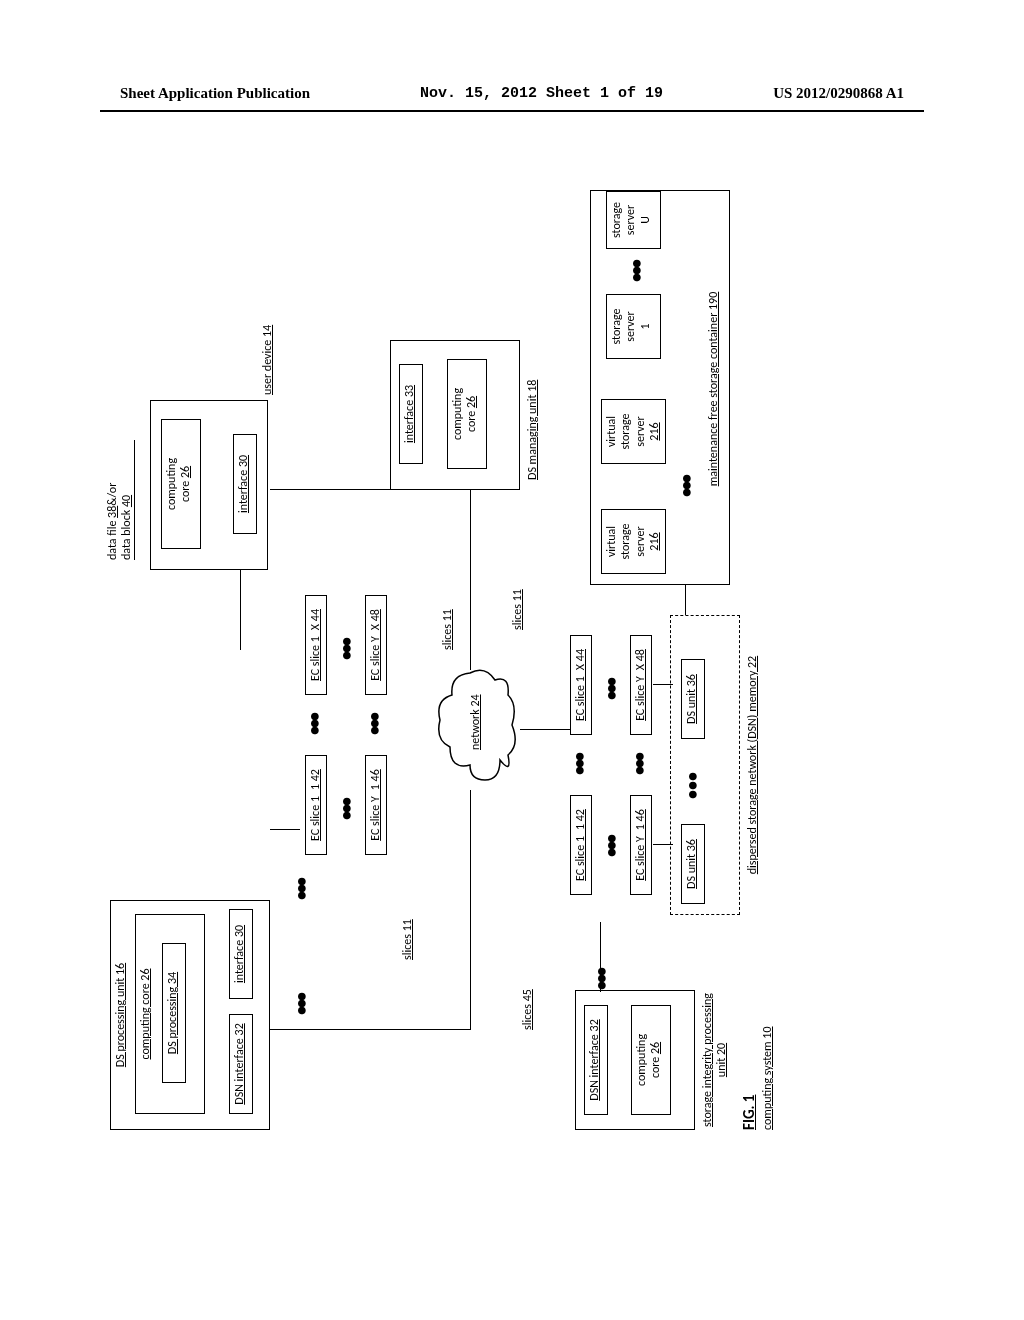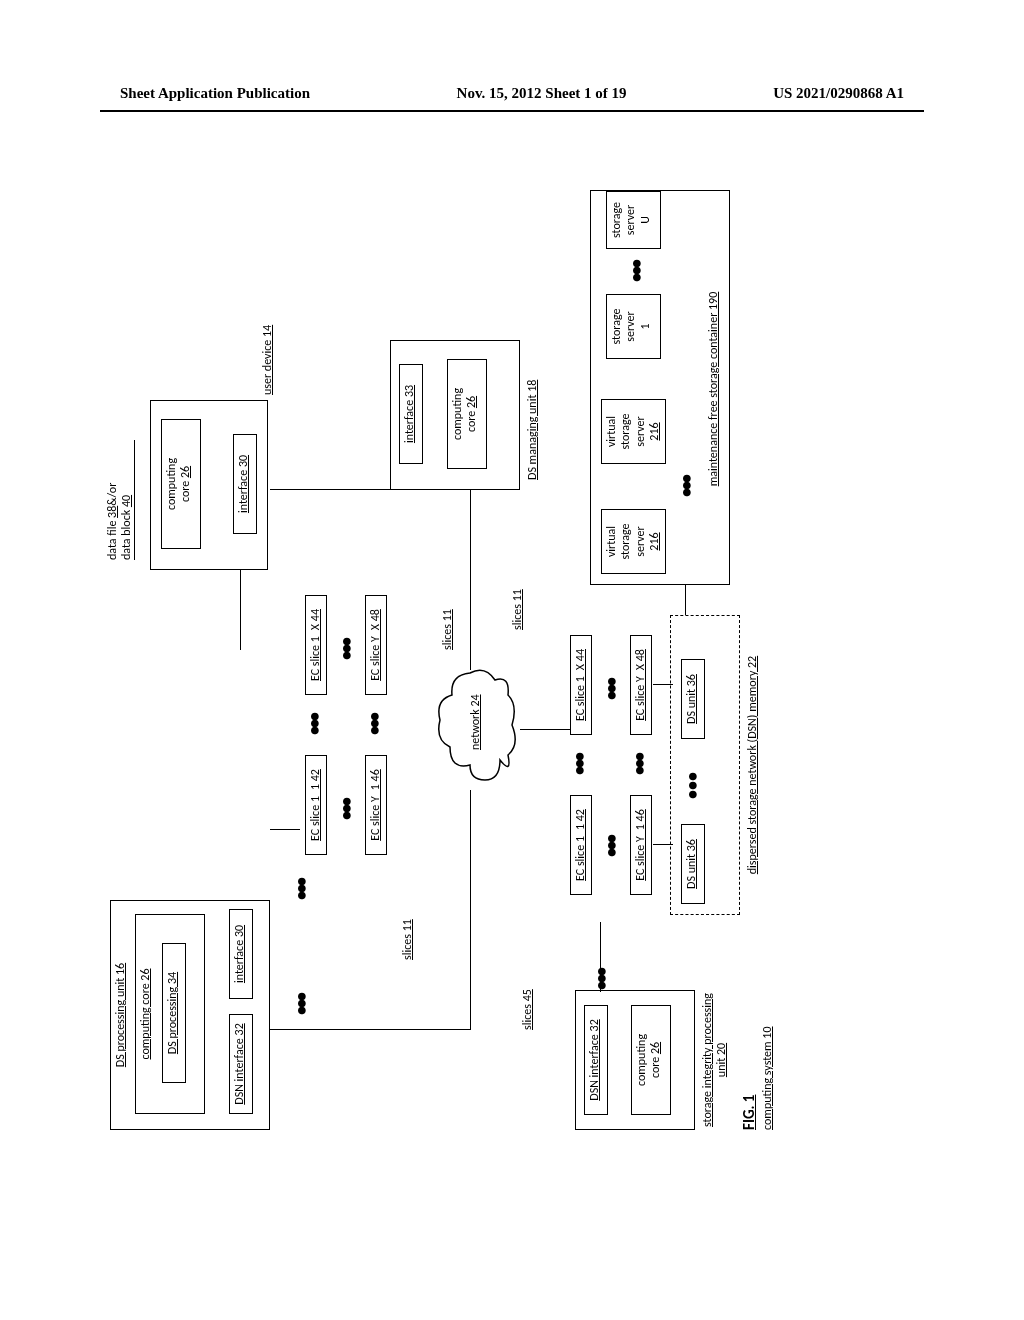--- a/index.html
+++ b/index.html
@@ -17,20 +17,21 @@
     left: 0;
     right: 0;
     display: flex;
     justify-content: space-between;
     padding: 0 120px;
     font-size: 15px;
     font-weight: bold;
   }
   .page-header .center {
     text-align: center;
+    font-family: Liberation Mono, monospace;
   }
   .page-header-line {
     position: absolute;
     top: 110px;
     left: 100px;
     right: 100px;
     border-top: 2px solid #000;
   }
   .diagram-stage {
     position: absolute;
@@ -86,21 +87,21 @@
     font-size:15px;
     font-weight:bold;
   }
 </style>
 </head>
 <body>
 
 <div class="page-header">
   <span>Sheet Application Publication</span>
   <span class="center">Nov. 15, 2012  Sheet 1 of 19</span>
-  <span>US 2021/0290868 A1</span>
+  <span>US 2012/0290868 A1</span>
 </div>
 <div class="page-header-line"></div>
 
 <div class="diagram-stage">
   <div class="diagram-inner">
 
     <div class="box" style="left:0;top:0;width:200px;height:160px;">
       <span class="box-label underline">user device 12</span>
       <div class="box" style="left:12px;top:24px;width:172px;height:90px;">
         <span class="box-label underline">computing core 26</span>

